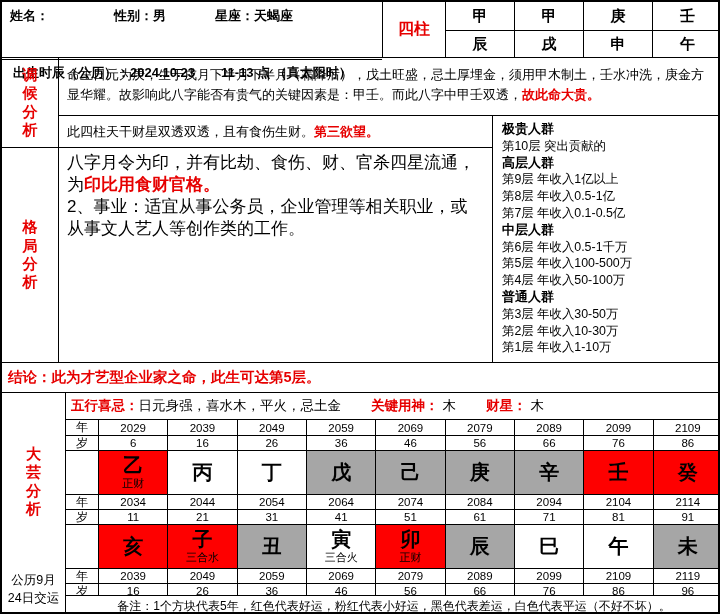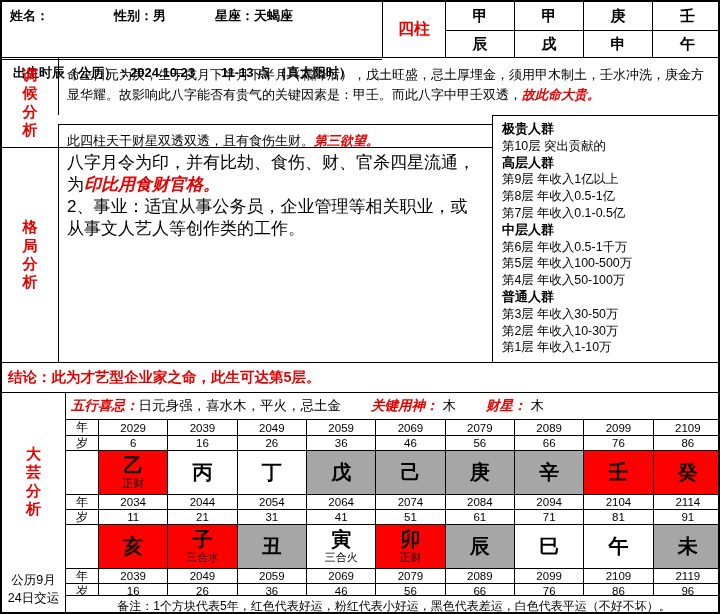--- a/index.html
+++ b/index.html
@@ -5,32 +5,32 @@
   html,body{margin:0;padding:0;background:#fff;}
   .sheet{
     position:relative;width:720px;height:614px;box-sizing:border-box;
     border:2px solid #000;background:#fff;color:#000;
     font-family:"Liberation Sans",sans-serif;overflow:hidden;
   }
   .cell{position:absolute;box-sizing:border-box;border-left:1px solid #000;border-top:1px solid #000;overflow:hidden;}
   .no-l{border-left:none;}
   .no-t{border-top:none;}
   .red{color:#e60000;}
-  .b{font-weight:bold;font-style:italic;}
+  .b{font-weight:bold;}
   
   .hdr-span{position:absolute;top:5px;font-size:13px;font-weight:bold;white-space:nowrap;}
   .birth{display:flex;align-items:center;padding-left:11px;font-size:13px;font-weight:bold;white-space:nowrap;margin-top:29px;}
   .sizhu{display:flex;align-items:center;justify-content:center;font-size:16px;font-weight:bold;color:#e60000;}
   .pillar{display:flex;align-items:center;justify-content:center;font-size:15px;font-weight:bold;}
   
   .vert{display:flex;flex-direction:column;align-items:center;justify-content:center;
         font-size:15px;font-weight:bold;color:#e60000;line-height:1.22;}
   
   .para{padding:7px 8px 0 8px;font-size:13px;line-height:1.55;}
-  .oneline{display:flex;align-items:center;padding-left:8px;font-size:13px;white-space:nowrap;margin-top:9px;}
+  .oneline{display:flex;align-items:center;padding-left:8px;font-size:13px;white-space:nowrap;}
   .geju{padding:4px 8px 0 8px;font-size:17px;line-height:1.27;}
   .gj-p{margin:0 0 1px 0;}
   
   .tiers{padding:5px 0 0 9px;font-size:12.4px;line-height:16.8px;}
   .tier-h{font-weight:bold;font-size:13px;}
   
   .concl{display:flex;align-items:center;padding-left:6px;font-size:14.5px;font-weight:bold;color:#e60000;white-space:nowrap;}
   
   .wux{display:flex;align-items:center;padding-left:5px;font-size:13.5px;white-space:nowrap;}
   .wux .gap30{margin-left:30px;}

